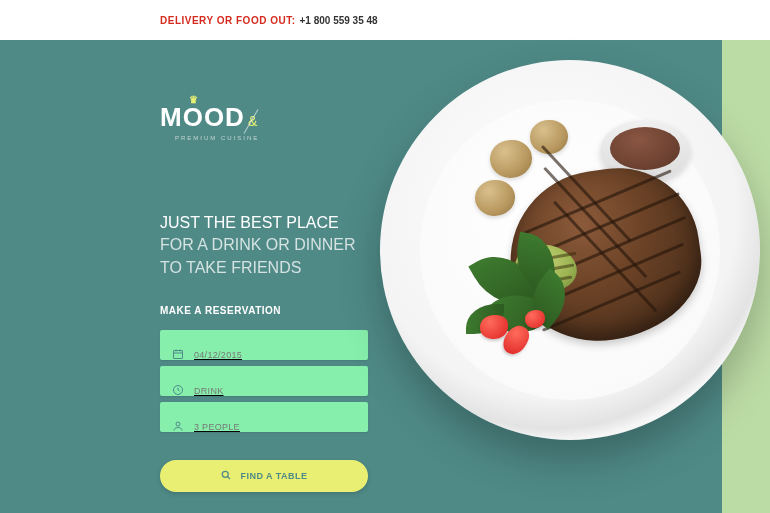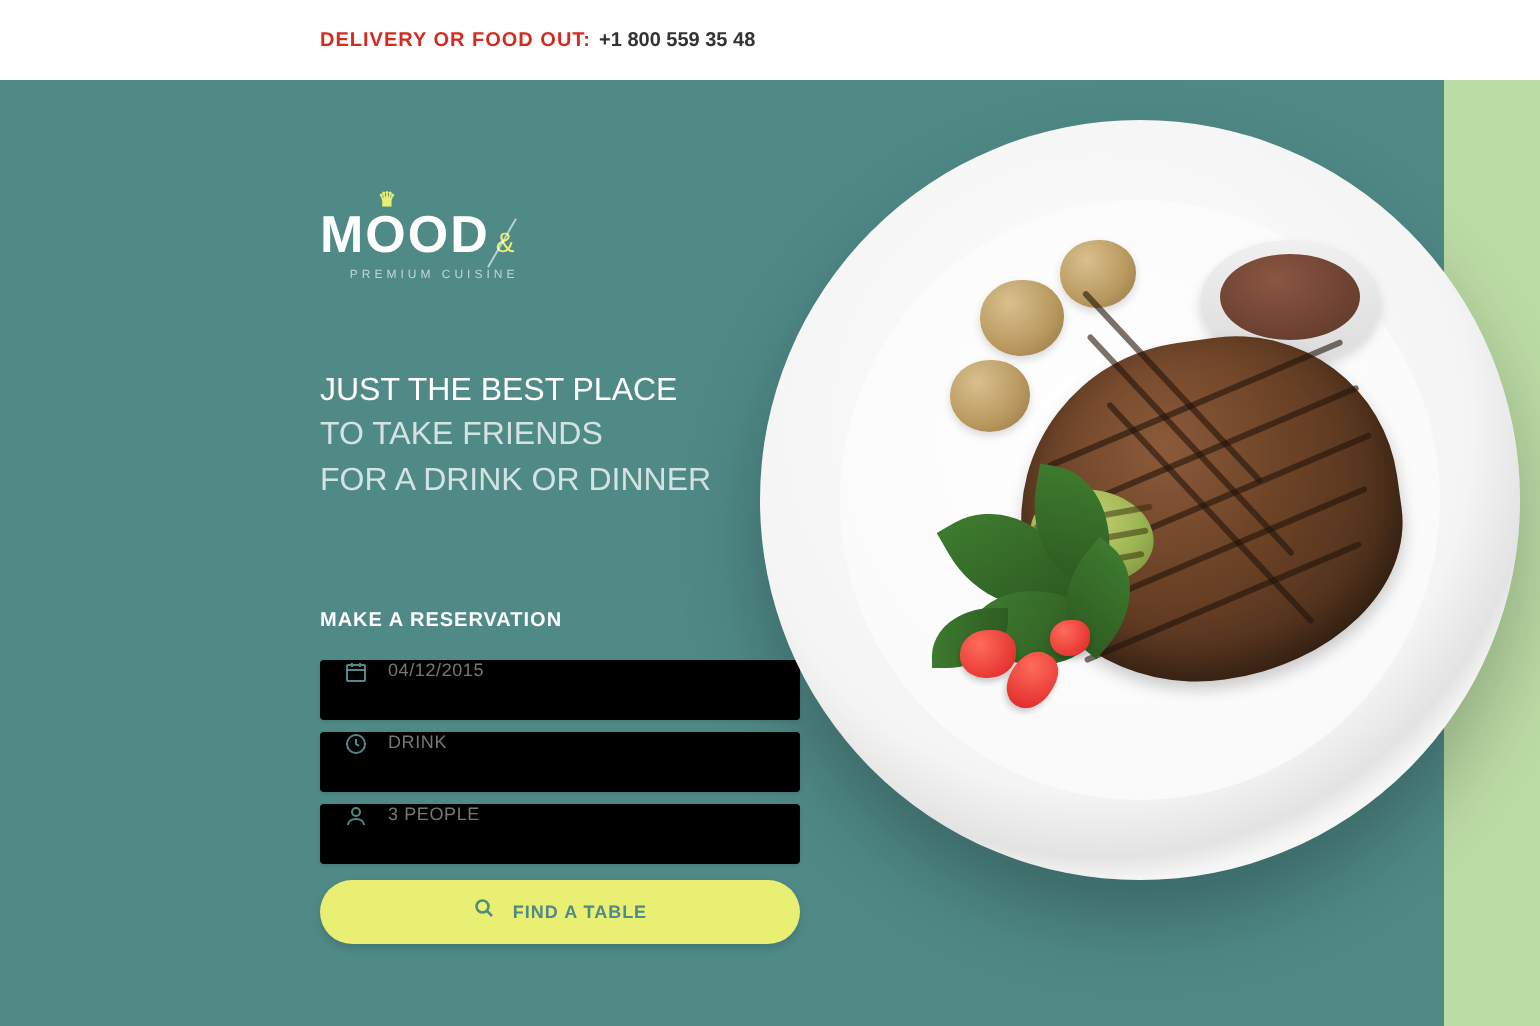--- a/index.html
+++ b/index.html
@@ -10,29 +10,29 @@
   .hero { position: relative; height: 473px; background: #4f8a87; }
   .hero-stripe { position: absolute; right: 0; top: 0; width: 48px; height: 100%; background: #bcdca5; }
   .logo { position: absolute; left: 160px; top: 62px; color: #fff; }
   .logo-main { font-size: 26px; font-weight: 400; letter-spacing: 1px; display: flex; align-items: baseline; }
   .logo-food { font-weight: 700; position: relative; }
   .crown { position: absolute; top: -8px; left: 29px; font-size: 10px; color: #e9ef72; }
   .logo-amp { font-size: 14px; color: #e9ef72; padding: 0 3px; position: relative; }
   .logo-slash { position: absolute; width: 28px; height: 1px; background: rgba(255,255,255,0.6); transform: rotate(-60deg); left: -8px; top: 8px; }
   .logo-mood { font-weight: 300; color: #dbe8e7; }
   .logo-sub { font-size: 6px; letter-spacing: 2px; color: #c3d5d3; margin-top: 2px; text-align: right; padding-right: 2px; }
-  .headline { position: absolute; left: 160px; top: 145px; color: #fff; font-size: 16px; line-height: 1.4; font-weight: 300; }
+  .headline { position: absolute; left: 160px; top: 172px; color: #fff; font-size: 16px; line-height: 1.4; font-weight: 300; }
   .headline-strong { font-weight: 500; color: #fff; }
   .headline-soft { color: #d4e2e1; }
-  .form { position: absolute; left: 160px; top: 265px; width: 240px; }
+  .form { position: absolute; left: 160px; top: 265px; width: 208px; }
   .form-heading { color: #fff; font-size: 10px; font-weight: 700; letter-spacing: 0.5px; margin-bottom: 14px; }
-  .field { background: #000000; border-radius: 2px; height: 30px; display: flex; align-items: flex-start; padding: 0 10px; margin-bottom: 6px; cursor: pointer; box-shadow: 0 1px 2px rgba(0,0,0,0.1); }
+  .field { background: #86efac; border-radius: 2px; height: 30px; display: flex; align-items: flex-end; padding: 0 10px; margin-bottom: 6px; cursor: pointer; box-shadow: 0 1px 2px rgba(0,0,0,0.1); text-decoration: underline; }
   .field-icon { width: 16px; display: flex; align-items: center; justify-content: center; color: #4f8a87; }
   .field-text { font-size: 9px; color: #777; margin-left: 8px; letter-spacing: 0.3px; }
-  .cta { background: #e9ef72; border-radius: 16px; height: 32px; display: flex; align-items: center; justify-content: center; margin-top: 8px; cursor: pointer; box-shadow: 0 2px 4px rgba(0,0,0,0.15); }
+  .cta { background: #e9ef72; border-radius: 16px; height: 32px; display: flex; align-items: center; justify-content: center; margin-top: 28px; cursor: pointer; box-shadow: 0 2px 4px rgba(0,0,0,0.15); }
   .cta-icon { color: #4f8a87; }
   .cta-text { font-size: 9px; font-weight: 700; color: #4f8a87; margin-left: 8px; letter-spacing: 0.5px; }
   .plate { position: absolute; right: 10px; top: 20px; width: 380px; height: 380px; }
   .plate-rim { width: 100%; height: 100%; border-radius: 50%; background: radial-gradient(circle at 45% 40%, #ffffff 0%, #f4f4f4 60%, #e3e3e3 70%, #f6f6f6 74%, #e8e8e8 100%); box-shadow: 0 20px 40px rgba(0,0,0,0.25); position: relative; overflow: hidden; }
   .plate-inner { position: absolute; inset: 40px; border-radius: 50%; background: radial-gradient(circle at 45% 40%, #fff 0%, #f8f8f8 100%); }
   .steak { position: absolute; right: 60px; top: 110px; width: 190px; height: 170px; background: radial-gradient(ellipse at 40% 30%, #8b5a3a 0%, #6b4226 40%, #4a2e1a 80%); border-radius: 50% 45% 55% 50% / 55% 50% 45% 50%; transform: rotate(-8deg); box-shadow: inset 0 -8px 20px rgba(0,0,0,0.4), 0 4px 8px rgba(0,0,0,0.2); }
   .grill-line { position: absolute; background: rgba(35,20,10,0.6); height: 3px; border-radius: 2px; }
   .sauce-cup { position: absolute; right: 70px; top: 60px; width: 90px; height: 62px; }
   .cup-outer { width: 100%; height: 100%; background: linear-gradient(#f0f0f0,#dcdcdc); border-radius: 50%; position: relative; box-shadow: 0 3px 6px rgba(0,0,0,0.15); }
   .cup-inner { position: absolute; inset: 7px 10px 12px 10px; background: radial-gradient(ellipse at 40% 30%, #8a5642, #5c3628); border-radius: 50%; }
@@ -63,22 +63,22 @@
       <span class="logo-amp">
         <span class="logo-slash"></span>
         <span>&amp;</span>
       </span>
     </div>
     <div class="logo-sub">PREMIUM CUISINE</div>
   </div>
 
   <div class="headline">
     <div class="headline-strong">JUST THE BEST PLACE</div>
+    <div class="headline-soft">FOR A DRINK OR DINNER</div>
     <div class="headline-soft">TO TAKE FRIENDS</div>
-    <div class="headline-soft">FOR A DRINK OR DINNER</div>
   </div>
 
   <div class="form">
     <div class="form-heading">MAKE A RESERVATION</div>
 
     <div class="field">
       <span class="field-icon">
         <svg width="12" height="12" viewBox="0 0 24 24" fill="none" stroke="#4f8a87" stroke-width="2">
             <rect x="3" y="5" width="18" height="16" rx="1"></rect>
             <line x1="3" y1="10" x2="21" y2="10"></line>

